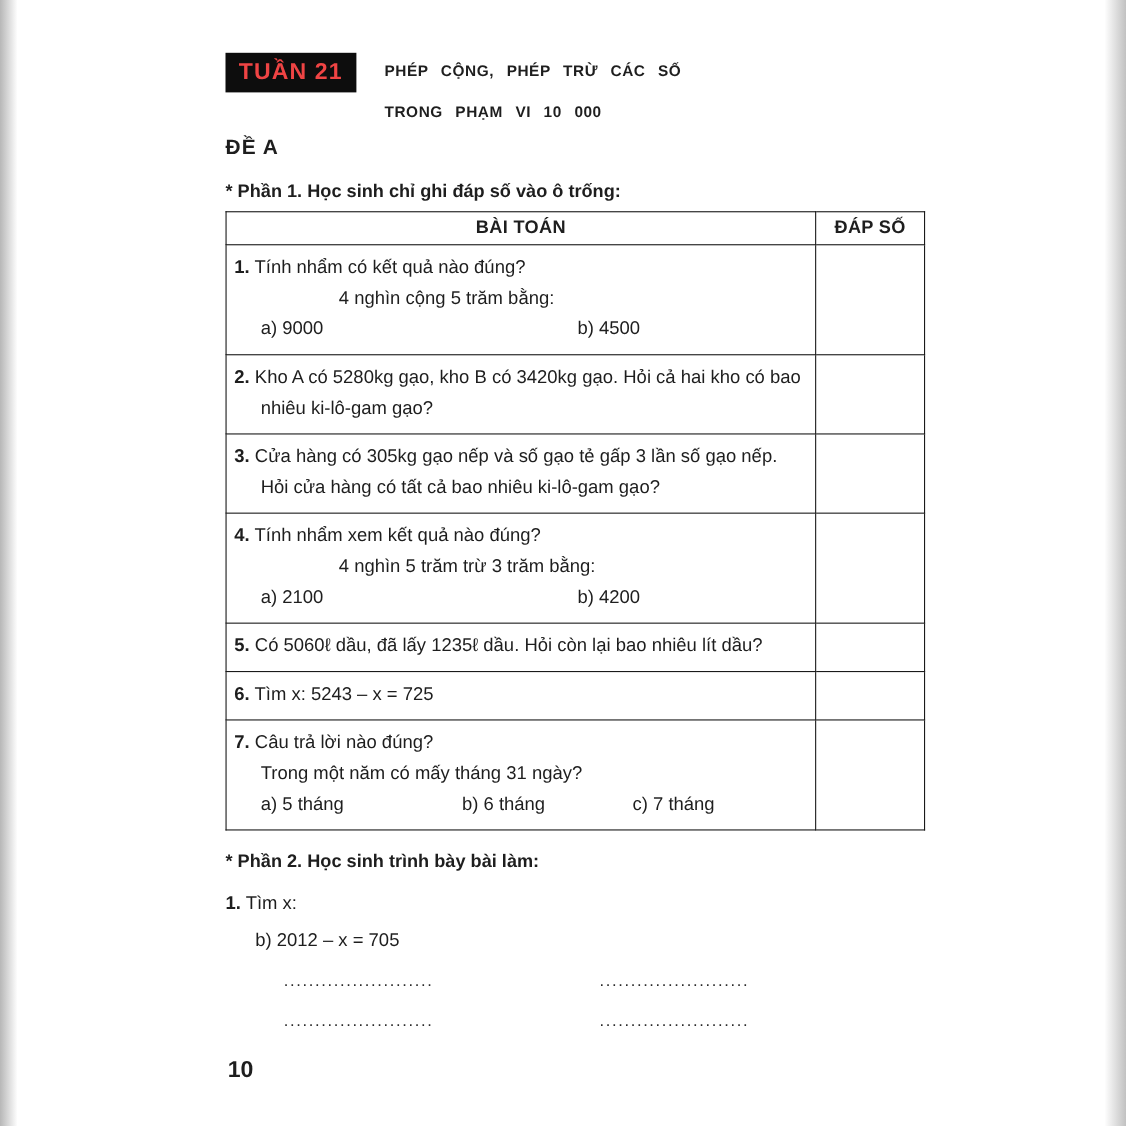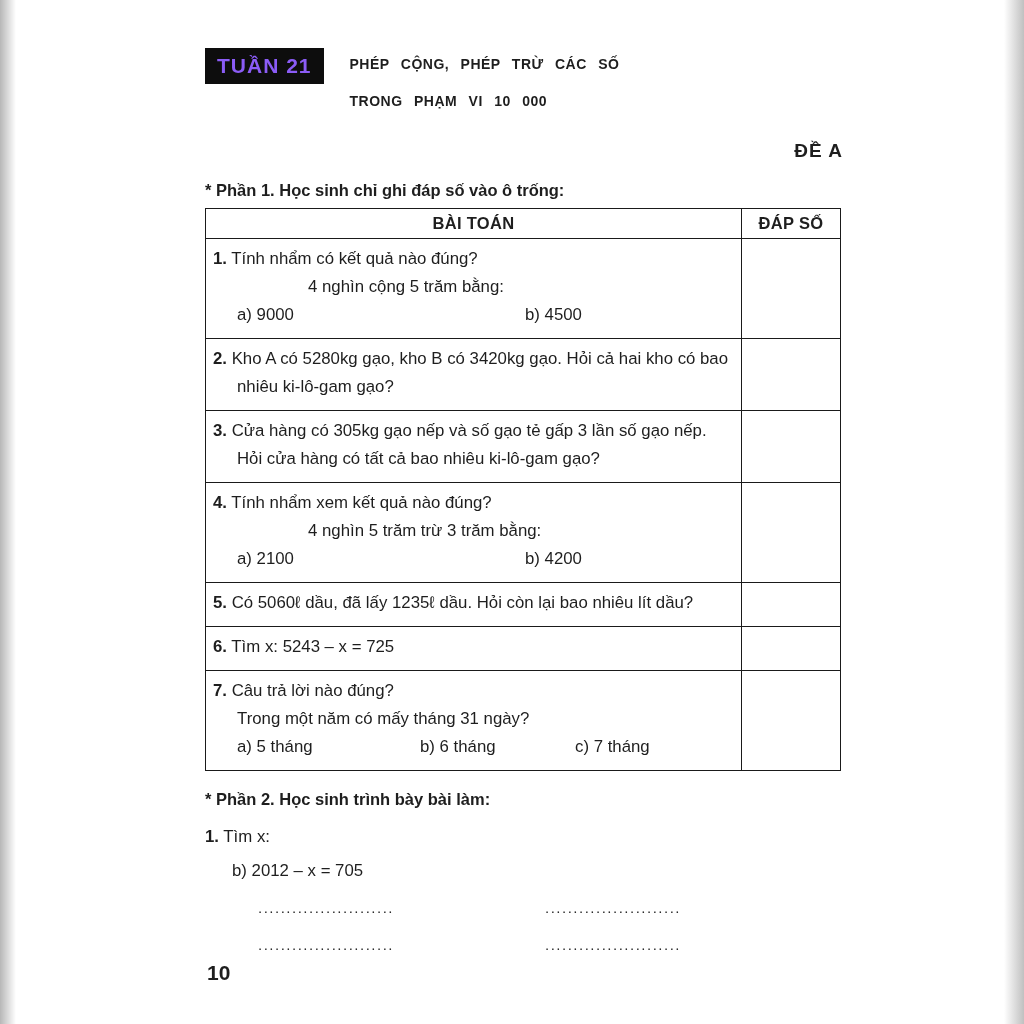--- a/index.html
+++ b/index.html
@@ -7,24 +7,24 @@
     width:1024px;height:1024px;position:relative;overflow:hidden;
     background:#ffffff;
     font-family:"Liberation Sans","DejaVu Sans",sans-serif;
     color:#1e1e1e;
   }
   .scan-edge{position:absolute;top:0;bottom:0;}
   .scan-edge.left{left:0;width:16px;background:linear-gradient(to right,#b7b7b7,#ffffff);}
   .scan-edge.right{right:0;width:20px;background:linear-gradient(to left,#c0c0c0,#ffffff);}
   .content{position:absolute;left:205px;top:46px;width:638px;}
   .header{display:flex;align-items:flex-start;gap:26px;}
-  .badge{background:#0d0d0d;color:#8b5cf6;font-weight:bold;font-size:21px;
+  .badge{background:#0d0d0d;color:#ef4444;font-weight:bold;font-size:21px;
     padding:6px 12px;letter-spacing:1px;white-space:nowrap;margin-top:2px;}
   .title{font-size:14px;font-weight:bold;letter-spacing:.5px;word-spacing:7px;line-height:37px;}
-  .subtitle{text-align:right;font-weight:bold;font-size:19px;margin-top:20px;letter-spacing:1px;}
+  .subtitle{text-align:left;font-weight:bold;font-size:19px;margin-top:4px;letter-spacing:1px;}
   .part-heading{font-weight:bold;font-size:16.5px;margin:19px 0 8px 0;}
   table.problems{border-collapse:collapse;width:636px;table-layout:fixed;}
   table.problems th, table.problems td{border:1.6px solid #1a1a1a;vertical-align:top;}
   th.col-main{width:527px;}
   table.problems th{font-size:16.5px;padding:5px 4px;letter-spacing:.3px;text-align:center;}
   td.main{padding:6px 10px 9px 7px;font-size:16.8px;line-height:28px;}
   td.ans{width:109px;}
   .line{margin:0;}
   .hang{padding-left:24px;text-indent:-24px;}
   .sub-center{padding-left:95px;}

